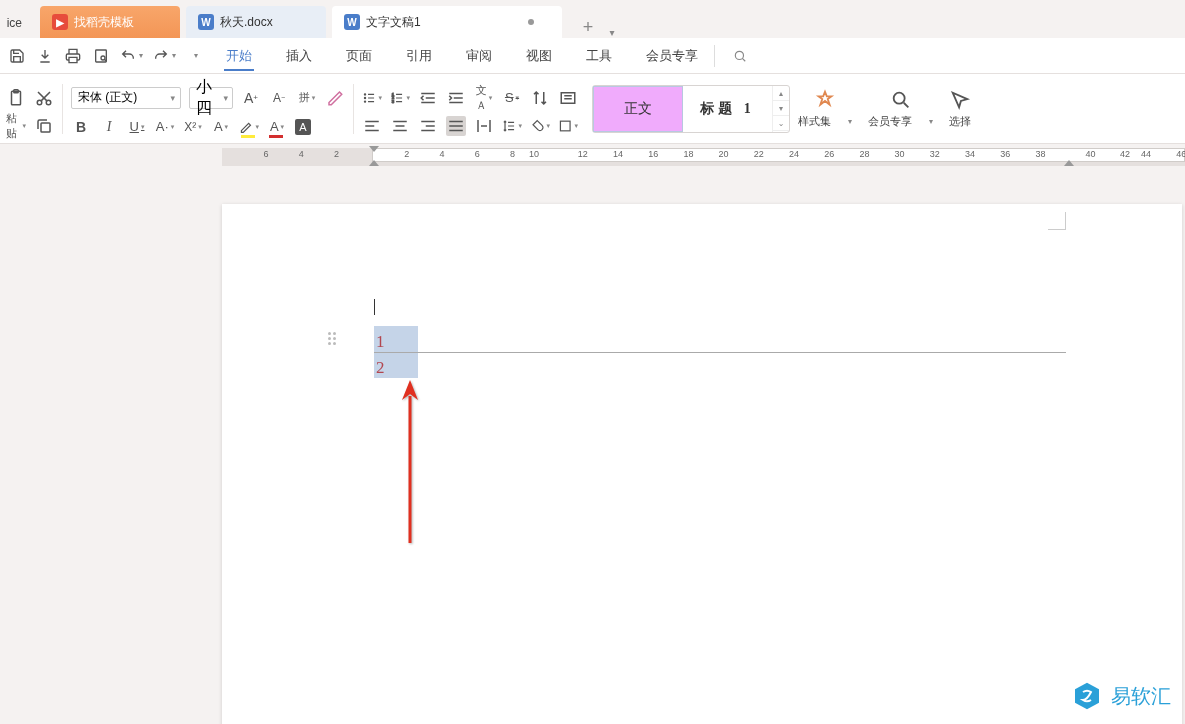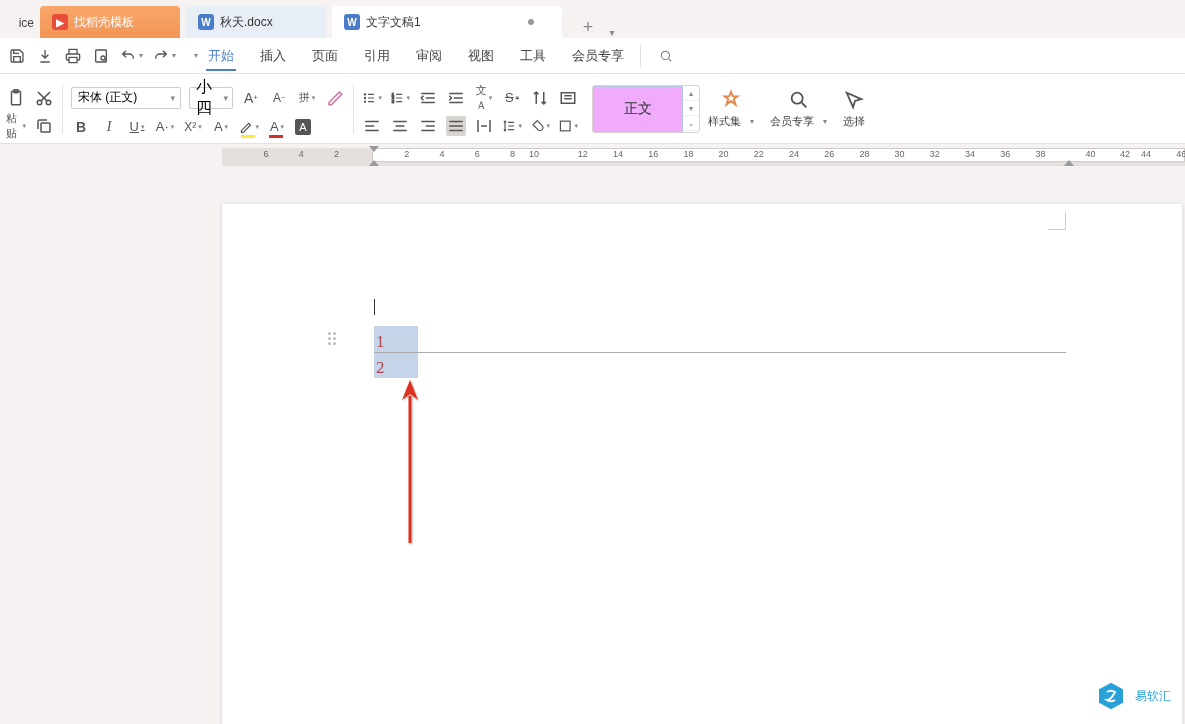--- a/index.html
+++ b/index.html
@@ -1,38 +1,38 @@
 <!DOCTYPE html>
 <html><head>
 <meta charset="utf-8">
 <style>
 * { margin:0; padding:0; box-sizing:border-box; font-family:"Microsoft YaHei","PingFang SC",Arial,sans-serif; }
 body { background:#f5f2f1; width:1185px; height:724px; overflow:hidden; position:relative; }
 
 
 .tab-bar { height:38px; background:#f5f2f1; display:flex; align-items:flex-end; padding-left:0; }
-.tab-first { width:40px; height:30px; display:flex; align-items:center; justify-content:flex-end; padding-right:6px; font-size:12px; color:#444; }
+.tab-first { width:40px; height:30px; display:flex; align-items:center; justify-content:flex-end; padding-right:18px; font-size:12px; color:#444; }
 .tab { height:32px; display:flex; align-items:center; padding:0 12px; margin-right:6px; border-radius:4px 4px 0 0; font-size:12px; color:#333; position:relative; min-width:140px; }
 .tab.orange { background:linear-gradient(#f8a66a,#f39656); color:#fff; }
 .tab.blue { background:#e8eef6; }
 .tab.active { background:#fff; }
 .tab-icon { width:16px; height:16px; border-radius:3px; margin-right:6px; display:inline-flex; align-items:center; justify-content:center; font-size:10px; color:#fff; font-weight:bold; }
 .tab-icon.red { background:#e74c3c; }
 .tab-icon.word { background:#4a7dc9; }
 .tab-dot { position:absolute; right:28px; width:6px; height:6px; border-radius:50%; background:#999; }
 .tab-new { width:28px; display:flex; align-items:center; justify-content:center; color:#888; font-size:18px; margin-left:6px; }
 .tab-menu { width:20px; display:flex; align-items:center; justify-content:center; color:#888; font-size:10px; }
 
 
 .menu-bar { height:36px; background:#fff; border-bottom:1px solid #e5e0de; display:flex; align-items:center; padding:0 4px; }
 .quick-btns { display:flex; align-items:center; gap:10px; padding:0 8px 0 4px; }
 .qbtn { width:18px; height:18px; display:flex; align-items:center; justify-content:center; color:#555; }
 .qbtn svg { width:16px; height:16px; }
 .qbtn-dd { display:flex; align-items:center; gap:2px; }
-.menu-items { display:flex; align-items:center; gap:22px; }
+.menu-items { display:flex; align-items:center; gap:30px; margin-left:18px; }
 .menu-item { font-size:13px; color:#444; padding:6px 2px; cursor:pointer; }
 .menu-item.active { color:#4a7dc9; border-bottom:2px solid #4a7dc9; padding-bottom:4px; }
 .menu-sep { width:1px; height:22px; background:#ddd; margin:0 14px; }
 .search-icon { width:16px; height:16px; color:#888; margin-left:4px; }
 
 
 .ribbon { height:70px; background:#fff; border-bottom:1px solid #e5e0de; display:flex; align-items:center; padding:0 4px; position:relative; }
 .rgrp { display:flex; flex-direction:column; gap:8px; padding:6px 6px 0 6px; }
 .rgrp-row { display:flex; align-items:center; gap:8px; }
 .rgrp-sep { width:1px; height:50px; background:#e8e4e2; margin:0 2px; }
@@ -45,21 +45,21 @@
 .size-select::after { content:"▾"; position:absolute; right:4px; font-size:9px; color:#888; }
 .color-swatch { width:14px; height:3px; position:absolute; bottom:-1px; left:2px; }
 .style-gallery { display:flex; align-items:center; border:1px solid #d8d4d2; border-radius:3px; height:48px; margin-left:8px; }
 .style-box { width:90px; height:46px; display:flex; align-items:center; justify-content:center; font-size:14px; color:#333; border-right:1px solid #eee; }
 .style-box.normal { font-family:"SimSun"; border:1px solid #b8c8e0; background:#f0abfc; }
 .style-box.h1,.style-box.h2 { font-family:"SimHei"; font-weight:bold; letter-spacing:4px; }
 .style-spin { width:16px; display:flex; flex-direction:column; }
 .style-spin div { height:15px; display:flex; align-items:center; justify-content:center; font-size:8px; color:#888; border-bottom:1px solid #eee; }
 .big-btn { display:flex; flex-direction:column; align-items:center; justify-content:center; gap:3px; padding:4px 8px; font-size:11px; color:#444; }
 .big-btn svg { width:22px; height:22px; }
-.big-btn-label { display:flex; align-items:center; gap:8px; }
+.big-btn-label { display:flex; align-items:center; gap:16px; }
 
 
 .ruler-area { height:24px; background:#f5f2f1; position:relative; }
 .ruler { position:absolute; left:222px; right:0; top:4px; height:18px; background:#e5e0de; }
 .ruler-white { position:absolute; left:150px; right:0; top:0; height:14px; background:#fff; border:1px solid #d0ccc9; }
 .ruler-tick { position:absolute; top:1px; font-size:9px; color:#666; transform:translateX(-50%); }
 .ruler-marker-top { position:absolute; top:-2px; width:0; height:0; border-left:5px solid transparent; border-right:5px solid transparent; border-top:6px solid #999; }
 .ruler-marker-bot { position:absolute; top:12px; width:0; height:0; border-left:5px solid transparent; border-right:5px solid transparent; border-bottom:6px solid #999; }
 
 
@@ -73,21 +73,21 @@
 .sel-line2 { top:154px; }
 .hr-line { position:absolute; left:152px; top:148px; right:116px; height:1px; background:#aaa; }
 .drag-handle { position:absolute; left:106px; top:128px; display:grid; grid-template-columns:repeat(2,3px); gap:2px; }
 .drag-handle span { width:3px; height:3px; background:#bbb; border-radius:50%; }
 
 
 .red-arrow { position:absolute; left:398px; top:378px; }
 .red-arrow svg { filter:drop-shadow(1px 1px 1px rgba(0,0,0,0.3)); }
 
 
-.watermark { position:absolute; right:14px; bottom:12px; display:flex; align-items:center; gap:8px; color:#2aa0d8; font-size:12px; font-weight:500; }
+.watermark { position:absolute; right:14px; bottom:12px; display:flex; align-items:center; gap:8px; color:#2aa0d8; font-size:20px; font-weight:500; }
 .watermark svg { width:32px; height:32px; }
 
 .dd-caret { font-size:8px; color:#888; margin-left:1px; }
 </style>
 </head>
 <body>
 
 <div class="tab-bar">
   <div class="tab-first">ice</div>
   <div class="tab orange">
@@ -314,20 +314,21 @@
       <div class="ricon ricon-dd">
           <svg viewBox="0 0 24 24" fill="none" stroke="#555" stroke-width="2">
             <rect x="4" y="4" width="16" height="16"></rect>
           </svg>
         </div>
     </div>
   </div>
 
   <div class="style-gallery">
     <div class="style-box normal">正文</div>
+    <div class="style-box h1">标题 1</div>
     <div class="style-spin">
         <div>▴</div>
         <div>▾</div>
         <div>⌄</div>
       </div>
   </div>
 
   <div class="big-btn">
     <svg viewBox="0 0 24 24" fill="none" stroke="#e08850" stroke-width="2">
         <path d="M12 3l2 5h5l-4 3 2 6-5-4-5 4 2-6-4-3h5z"></path>

